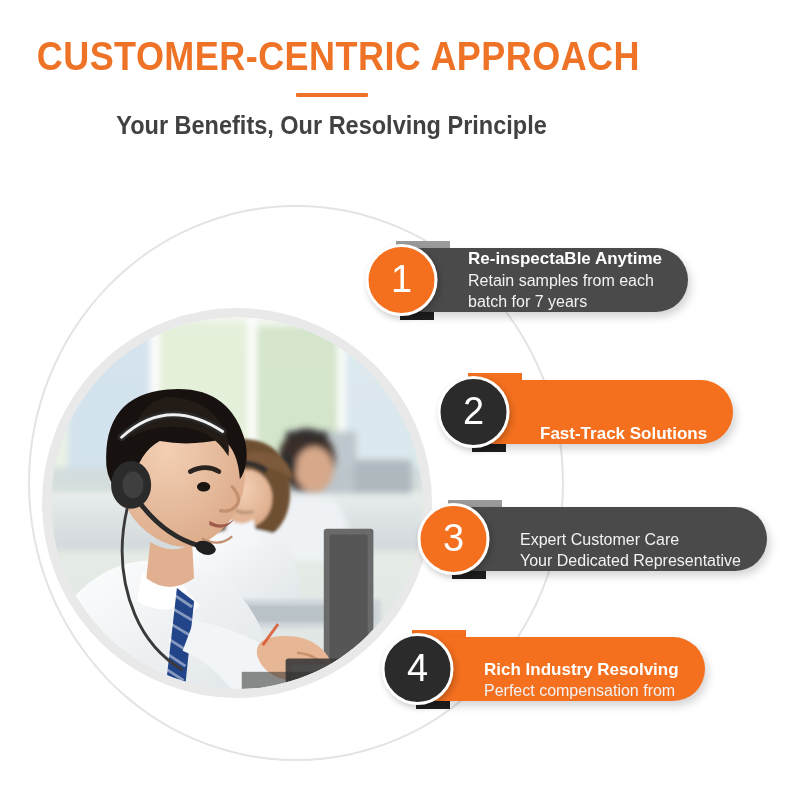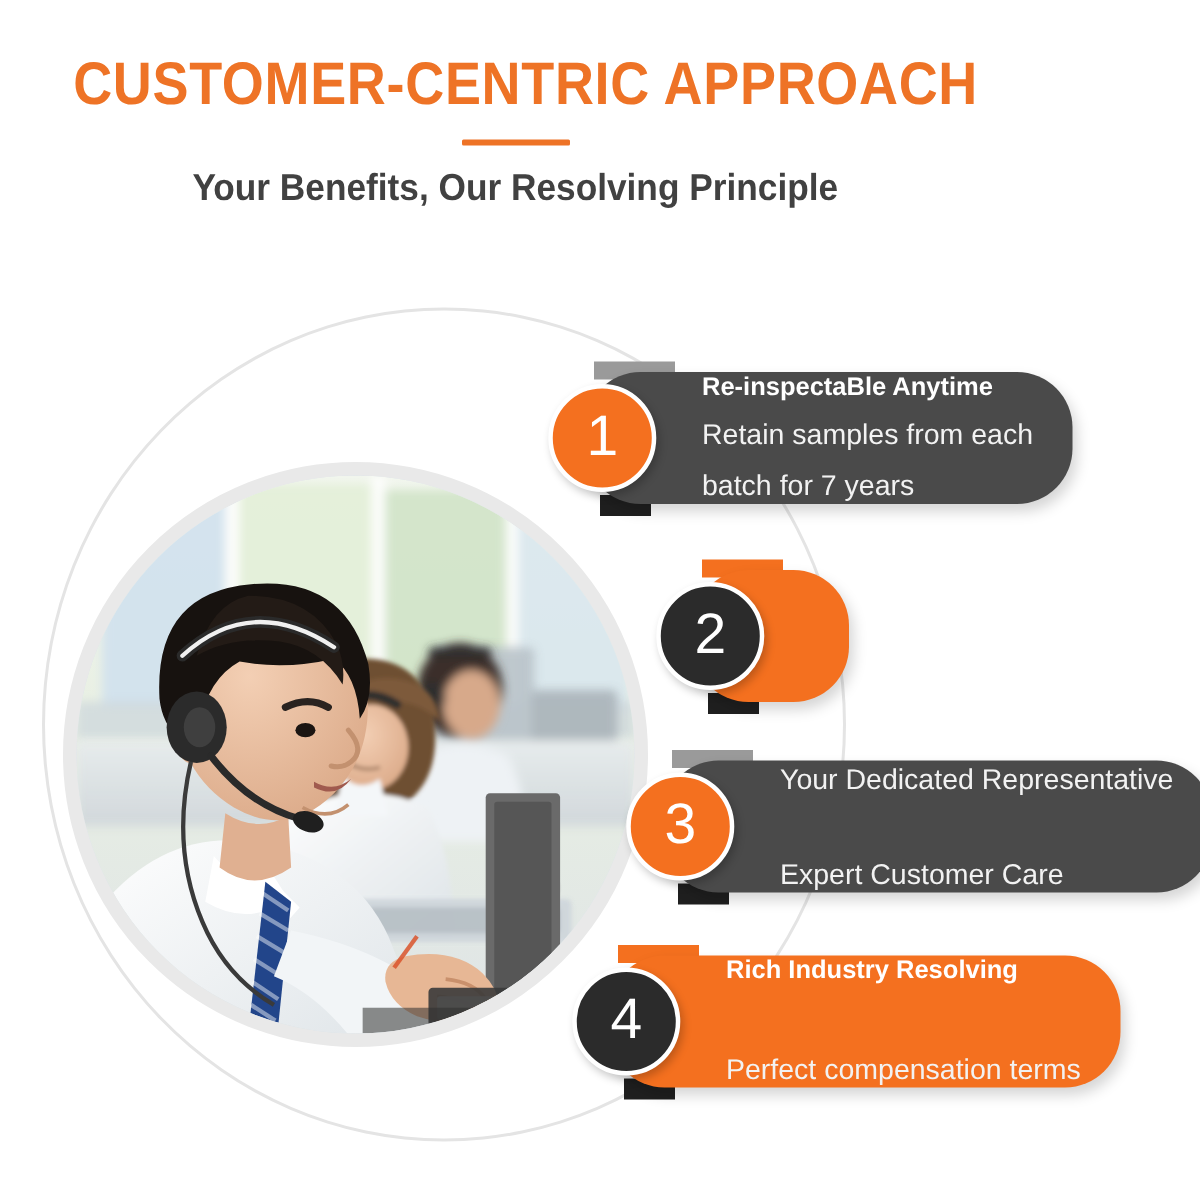--- a/index.html
+++ b/index.html
@@ -14,21 +14,21 @@
   #stage {
     position:relative;
     width:800px; height:800px;
     background:#ffffff;
     overflow:hidden;
   }
 
   
   .header {
     position:absolute;
-    top:34px; left:16px; width:655px;
+    top:34px; left:4px; width:655px;
     text-align:center;
     z-index:8;
   }
   .title {
     font-size:40px;
     font-weight:bold;
     letter-spacing:0.5px;
     color:#ee7326;
     font-family:"Liberation Sans Narrow","Liberation Sans", sans-serif;
     transform:scaleX(0.90);
@@ -77,25 +77,25 @@
   
   .card {
     position:absolute;
     display:flex;
     align-items:center;
     z-index:6;
   }
 
   .pill {
     position:relative;
-    height:88px;
+    height:64px;
     border-radius:37px;
     display:flex;
     flex-direction:column;
-    justify-content:space-between;
+    justify-content:flex-end;
     padding:0 26px 0 78px;
     box-shadow:3px 5px 9px rgba(0,0,0,0.17);
   }
   .pill.dark   { background:#4a4a4a; }
   .pill.orange { background:#f4701f; }
 
   
   .tab-top {
     position:absolute;
     left:6px; top:-7px;
@@ -115,21 +115,21 @@
 
   .card-title {
     font-size:17px;
     font-weight:bold;
     color:#ffffff;
     line-height:1.15;
     white-space:nowrap;
     font-family:"Liberation Sans Narrow","Liberation Sans", sans-serif;
   }
   .card-desc {
-    font-size:19px;
+    font-size:16px;
     color:#f2f2f2;
     line-height:1.22;
     margin-top:2px;
     white-space:nowrap;
     font-family:"Liberation Sans Narrow","Liberation Sans", sans-serif;
   }
 
   .badge {
     position:absolute;
     left:0; top:50%;
@@ -320,48 +320,49 @@
         <span>1</span>
       </div>
     </div>
   </div>
 
   <div class="card" style="left:462px; top:380px;">
     <div class="card-body">
       <div class="pill orange">
         <div class="tab-top orange"></div>
         <div class="tab-bottom dark"></div>
+        <div class="card-title">Fast-Track Solutions</div>
       </div>
       <div class="badge dark">
         <span>2</span>
       </div>
     </div>
   </div>
 
   <div class="card" style="left:442px; top:507px;">
     <div class="card-body">
       <div class="pill dark">
         <div class="tab-top gray"></div>
         <div class="tab-bottom dark"></div>
+        <div class="card-desc">Expert Customer Care</div>
         <div class="card-desc">Your Dedicated Representative</div>
-        <div class="card-desc">Expert Customer Care</div>
       </div>
       <div class="badge orange">
         <span>3</span>
       </div>
     </div>
   </div>
 
   <div class="card" style="left:406px; top:637px;">
     <div class="card-body">
       <div class="pill orange">
         <div class="tab-top orange"></div>
         <div class="tab-bottom dark"></div>
         <div class="card-title">Rich Industry Resolving</div>
-        <div class="card-desc">Perfect compensation terms</div>
+        <div class="card-desc">Perfect compensation from</div>
       </div>
       <div class="badge dark">
         <span>4</span>
       </div>
     </div>
   </div>
 
 </div>
 
 </body></html>

